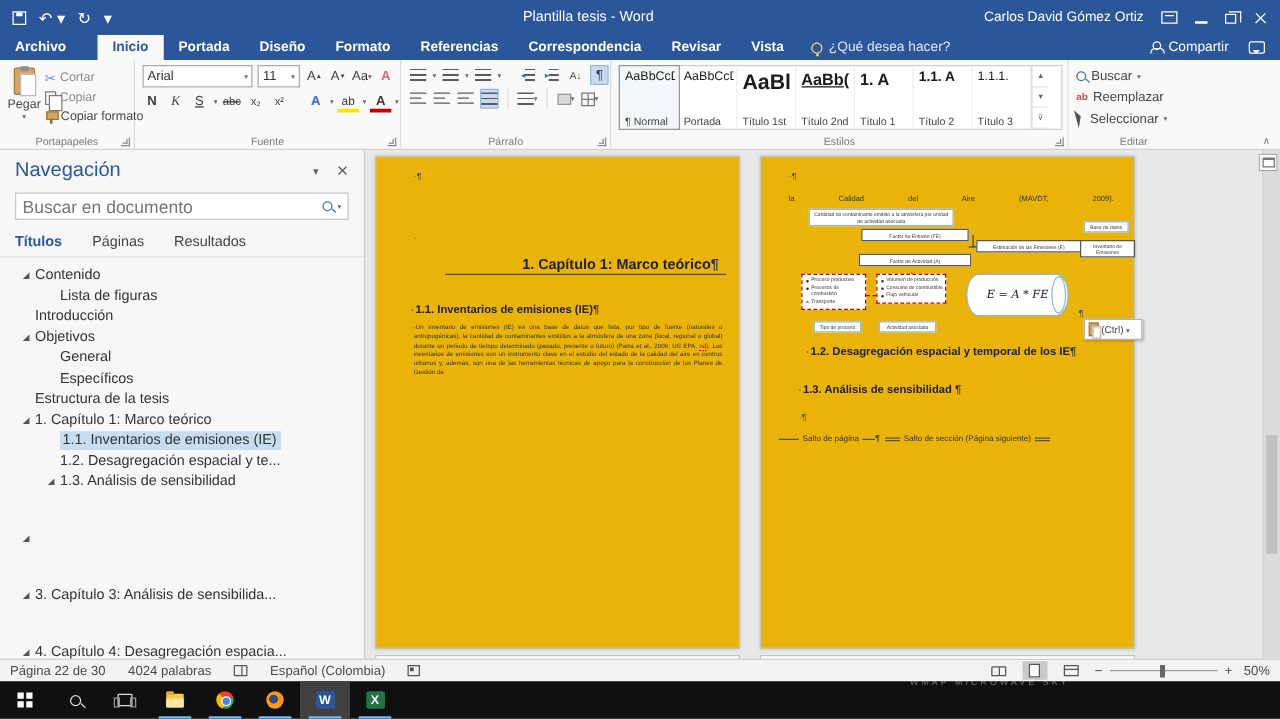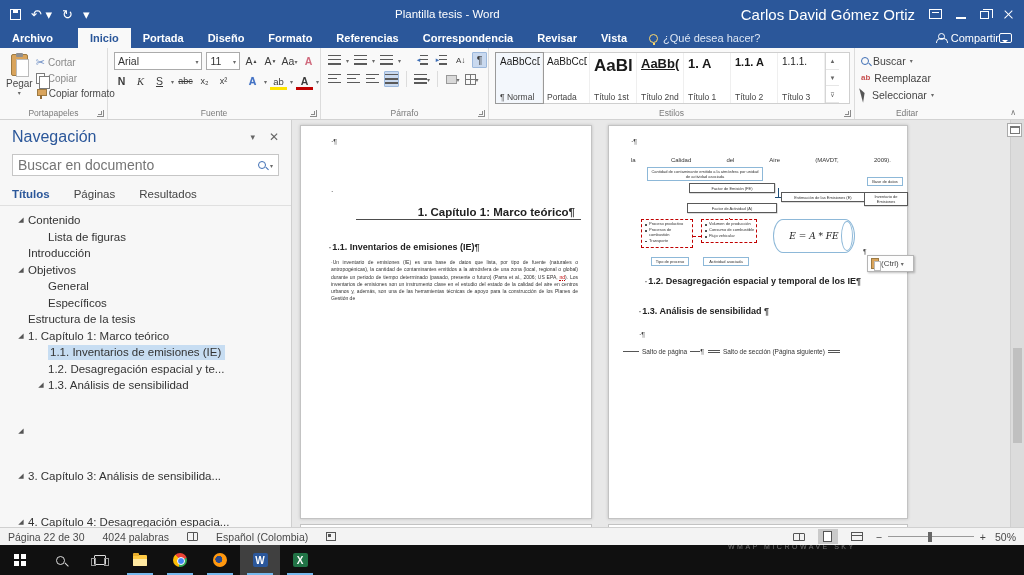--- a/index.html
+++ b/index.html
@@ -7,38 +7,38 @@
   .screen{position:relative;width:1024px;height:575px;background:#e8e8e8;}
 
   
   .titlebar{position:absolute;top:0;left:0;right:0;height:28px;background:#2b579a;display:flex;align-items:center;color:#fff;}
   .qat{display:flex;align-items:center;gap:10px;padding-left:10px;width:190px;}
   .qat .qi{font-size:13px;color:#fff;line-height:1;cursor:default;}
   .floppy{width:11px;height:11px;border:1.5px solid #fff;position:relative;}
   .floppy::before{content:"";position:absolute;top:0;left:2px;width:5px;height:3px;background:#fff;}
   .title-center{flex:1;text-align:center;font-size:11.5px;color:#fff;white-space:nowrap;}
   .tb-right{display:flex;align-items:center;gap:14px;padding-right:10px;}
-  .tb-user{font-size:15px;margin-left:36px;}
+  .tb-user{font-size:11px;margin-left:36px;}
   .ic-ribbonopt{width:13px;height:10px;border:1px solid #fff;position:relative;}
   .ic-ribbonopt::before{content:"";position:absolute;top:2px;left:2px;right:2px;height:1px;background:#fff;}
   .ic-min{width:10px;height:1.5px;background:#fff;margin-top:8px;}
   .ic-restore{width:9px;height:8px;border:1px solid #fff;position:relative;margin-top:2px;}
   .ic-restore::before{content:"";position:absolute;top:-3px;left:2px;width:9px;height:8px;border:1px solid #fff;border-left:none;border-bottom:none;}
   .ic-x{position:relative;width:11px;height:11px;}
   .ic-x::before,.ic-x::after{content:"";position:absolute;top:5px;left:0;width:11px;height:1.3px;background:#fff;}
   .ic-x::before{transform:rotate(45deg);} .ic-x::after{transform:rotate(-45deg);}
 
   
   .tabrow{position:absolute;top:28px;left:0;right:0;height:20px;background:#2b579a;display:flex;align-items:stretch;color:#fff;font-size:11px;}
   .tab{padding:0 12px;display:flex;align-items:center;cursor:default;font-weight:bold;}
   .tab.active{background:#f9f9f9;color:#2b579a;font-weight:bold;margin-left:13px;}
   .tellme{display:flex;align-items:center;gap:5px;padding:0 10px;color:#dce6f4;font-style:normal;}
   .bulb{width:9px;height:9px;border:1.2px solid #ffd96b;border-radius:50%;position:relative;}
   .bulb::after{content:"";position:absolute;left:2.5px;top:8px;width:2px;height:2px;background:#ffd96b;}
-  .tabrow-right{margin-left:auto;display:flex;align-items:center;padding-right:12px;}
+  .tabrow-right{margin-left:auto;display:flex;align-items:center;gap:16px;padding-right:12px;}
   .share-wrap{display:flex;align-items:center;gap:5px;font-size:11px;color:#fff;}
   .person{width:10px;height:10px;position:relative;}
   .person::before{content:"";position:absolute;top:0;left:2.5px;width:5px;height:5px;border:1px solid #fff;border-radius:50%;}
   .person::after{content:"";position:absolute;bottom:0;left:0;width:10px;height:4px;border:1px solid #fff;border-bottom:none;border-radius:5px 5px 0 0;}
   .comment-ic{width:13px;height:10px;border:1px solid #fff;border-radius:2px;position:relative;}
   .comment-ic::after{content:"";position:absolute;bottom:-4px;left:2px;border:3px solid transparent;border-top-color:#fff;}
 
   
   .ribbon{position:absolute;top:48px;left:0;right:0;height:72px;background:#f9f9f9;border-bottom:1px solid #d2d2d2;display:flex;}
   .rgroup{position:relative;border-right:1px solid #dcdcdc;padding:4px 4px 14px 6px;}
@@ -110,21 +110,21 @@
   .nav-tab.active{color:#2b579a;font-weight:bold;}
   .nav-list{padding-top:6px;}
   .nitem{display:flex;align-items:center;height:16.5px;font-size:11.5px;color:#333;white-space:nowrap;}
   .nitem .tri{width:10px;font-size:7px;color:#555;margin-right:2px;text-align:center;}
   .lvl1{padding-left:28px;} .lvl2{padding-left:48px;}
   .lvl1.has-tri{padding-left:16px;} .lvl2.has-tri{padding-left:36px;}
   .nitem.gap{margin-top:29px;}
   .nitem .lbl.sel{background:#c7ddf2;padding:1px 4px 2px 2px;}
   
   .docarea{flex:1;position:relative;background:#e8e8e8;}
-  .page{position:absolute;background:#ffffff;border:1px solid #c3c3c3;box-shadow:0 0 3px rgba(0,0,0,0.18);}
+  .page{position:absolute;background:#eab308;border:1px solid #c3c3c3;box-shadow:0 0 3px rgba(0,0,0,0.18);}
   .page1{left:8px;top:5px;width:292px;height:394px;}
   .page2{left:316px;top:5px;width:300px;height:394px;}
   .pstrip{position:absolute;top:404px;height:4px;background:#fff;border:1px solid #c3c3c3;border-bottom:none;}
   .mark{color:#333;}
   .fmark{position:absolute;font-size:7px;color:#444;}
   .h1line{position:absolute;left:55px;right:10px;top:80px;border-bottom:1.6px solid #4d4d4d;text-align:right;padding-right:6px;font-weight:bold;font-size:11.5px;color:#222;padding-bottom:1px;}
   .h2head{position:absolute;font-weight:bold;font-size:9px;color:#222;white-space:nowrap;}
   .bodytext{position:absolute;left:30px;right:13px;top:133px;font-size:5px;line-height:1.45;color:#333;text-align:justify;}
   .err{color:#c00000;border-bottom:1px dotted #c00000;}
   .p2line1{position:absolute;left:22px;right:16px;top:31px;font-size:6px;color:#333;text-align:justify;text-align-last:justify;}

